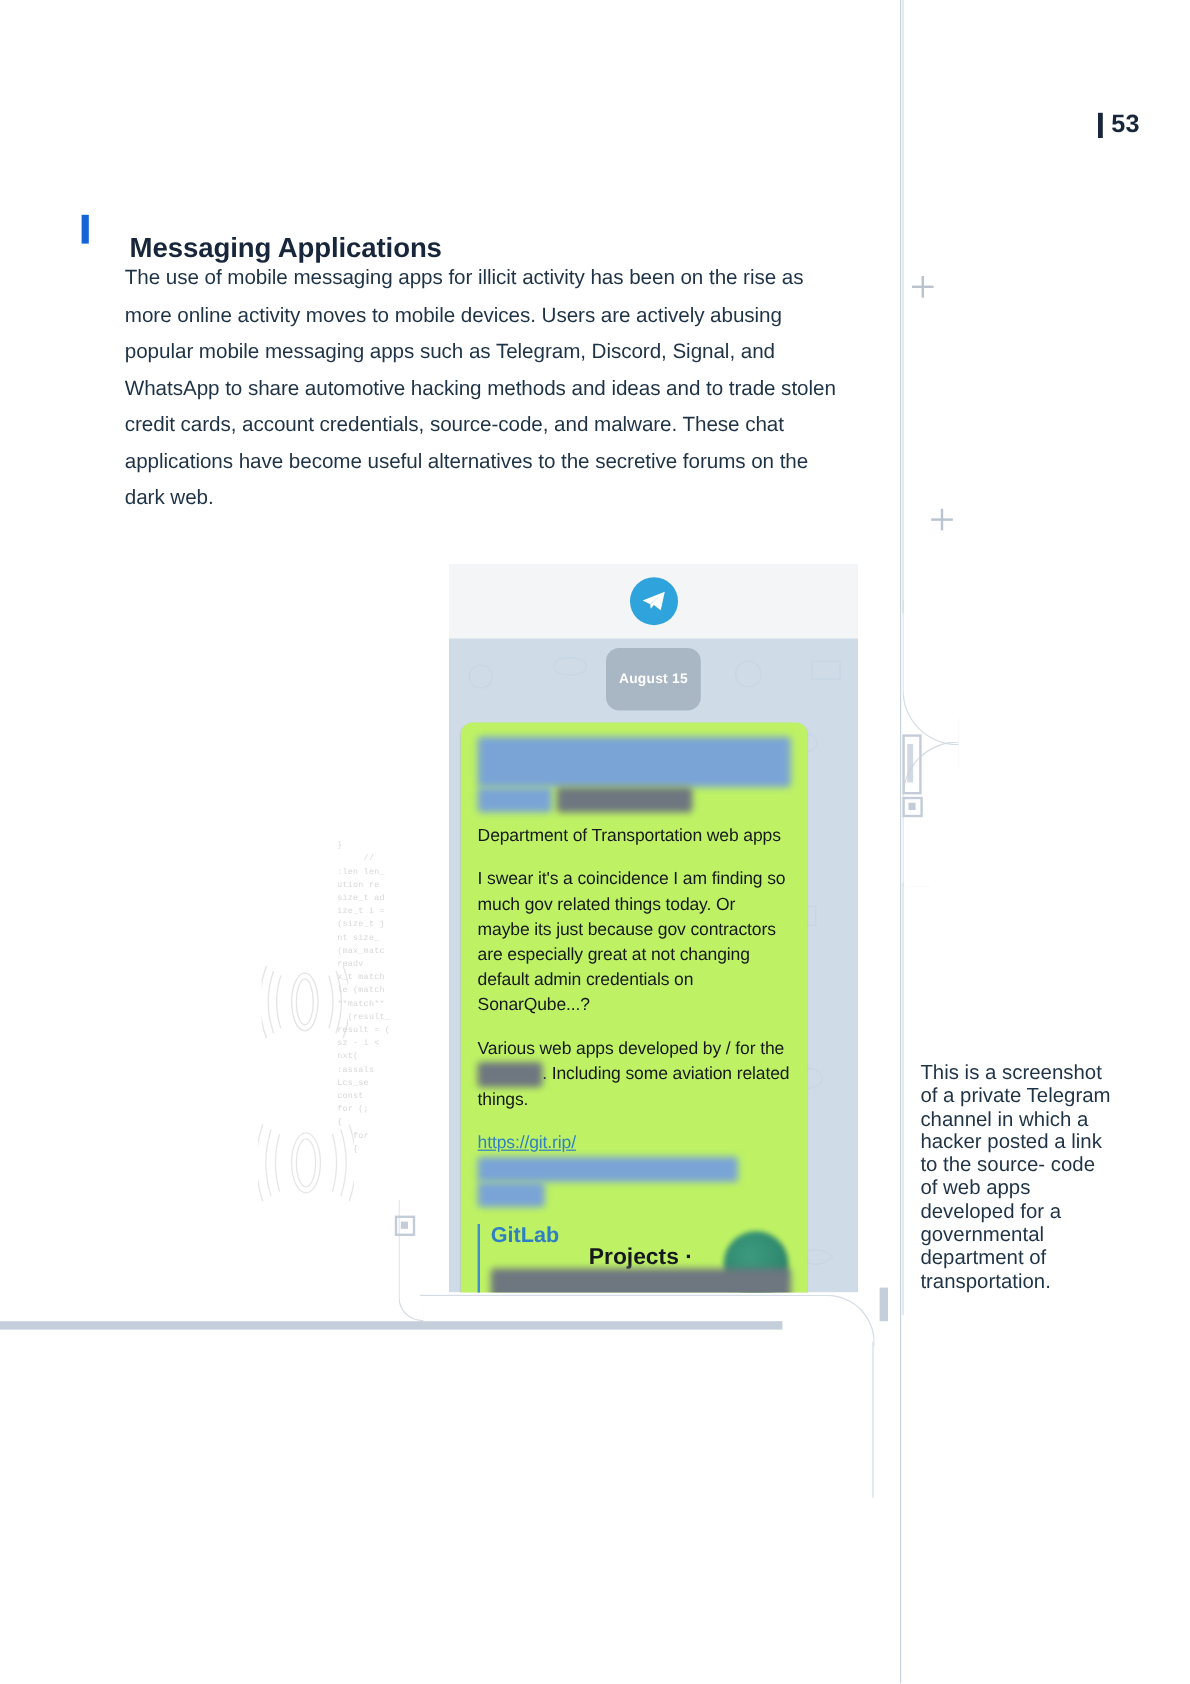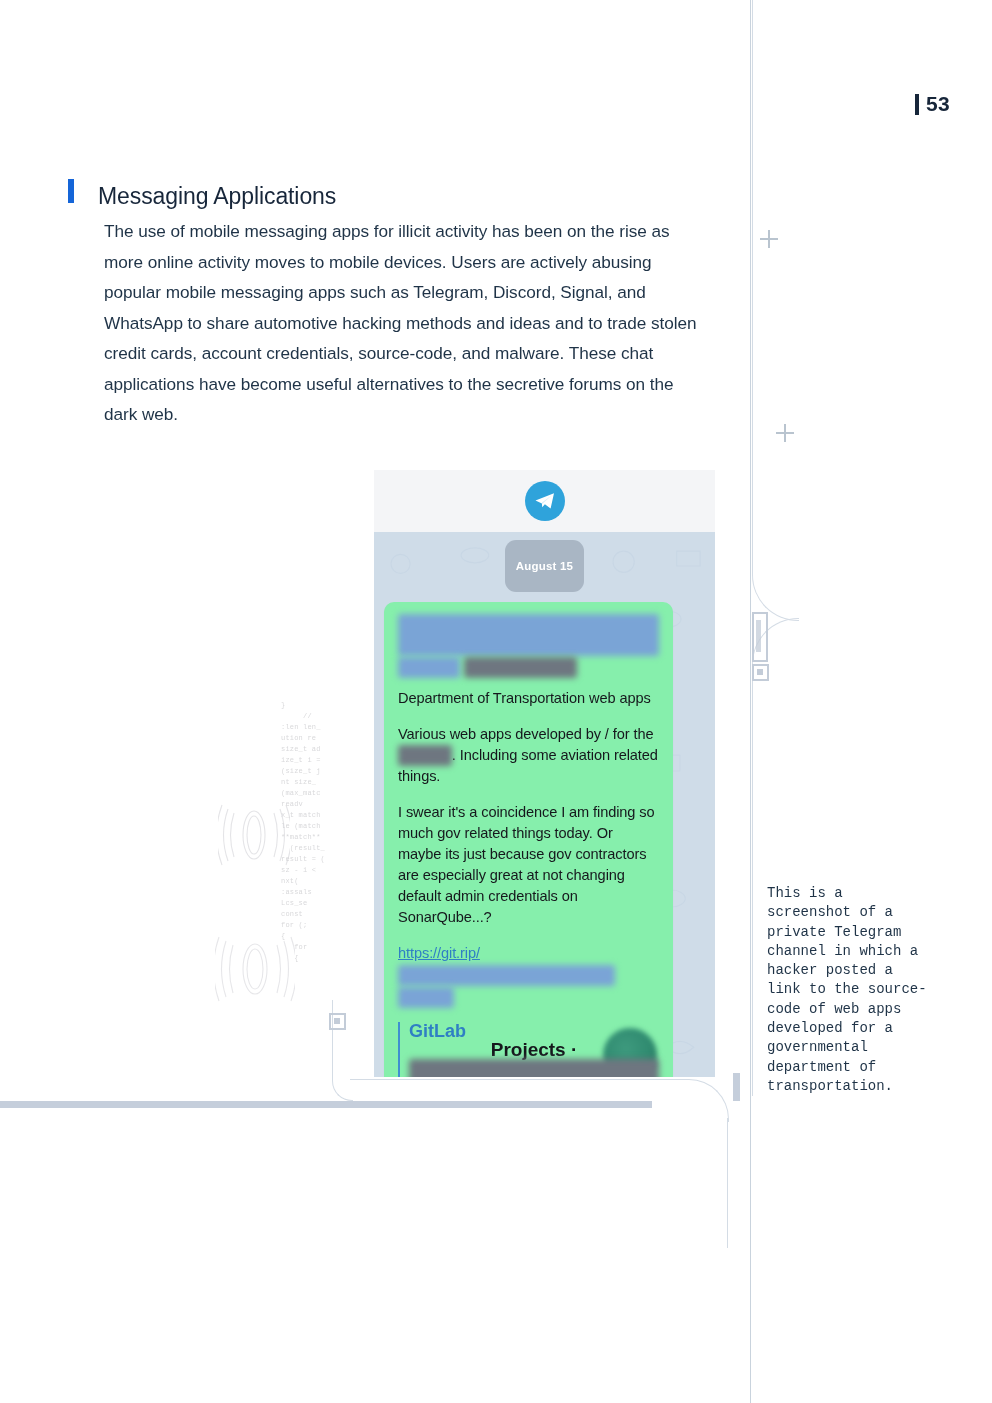--- a/index.html
+++ b/index.html
@@ -127,23 +127,23 @@
     align-items: flex-start;
     gap: 17px;
   }
   .section-heading .accent {
     width: 6px;
     height: 24px;
     background: #1565d8;
     margin-top: 3px;
   }
   .section-heading h2 {
-    margin: 7px;
+    margin: 17px;
     font-size: 23px;
-    font-weight: 400;
+    font-weight: 700;
     color: #17263a;
     letter-spacing: -.1px;
     line-height: 1.15;
   }
 
   
   .body-text {
     position: absolute;
     top: 216px;
     left: 104px;
@@ -204,21 +204,21 @@
     color: #ffffff;
     font-size: 11.5px;
     font-weight: 600;
     padding: 20px 11px;
     border-radius: 11px;
     letter-spacing: .2px;
   }
 
   .tg-bubble {
     position: relative;
-    background: #86efac;
+    background: #bef264;
     border-radius: 10px;
     padding: 12px 14px 8px 14px;
     width: 289px;
     box-sizing: border-box;
     box-shadow: 0 1px 1px rgba(0,0,0,.10);
   }
 
   .redact {
     display: inline-block;
     border-radius: 3px;
@@ -281,24 +281,23 @@
     background: radial-gradient(circle at 42% 38%, #3e9a7e 0%, #2f8a6f 55%, #256a55 100%);
     filter: blur(2.4px);
   }
 
   
   .caption {
     position: absolute;
     top: 884px;
     left: 767px;
     width: 160px;
-    font-size: 14px;
+    font-size: 17px;
     line-height: 19.3px;
     color: #1f3347;
-    font-family: Liberation Mono, monospace;
   }
 </style>
 </head>
 <body>
 
 <div class="page-rule"></div>
 
 <div class="trace" style="top:-10px; left:752px; width:120px; height:520px; border-left-width:1px; border-top-width:1px; border-top-left-radius:0;"></div>
 
 <div class="trace" style="top:500px; left:752px; width:46px; height:120px; border-left-width:1px; border-bottom-width:1px; border-bottom-left-radius:46px;"></div>
@@ -447,26 +446,26 @@
 
       <p class="msg-p" style="margin-bottom:10px;">
         <span class="redact redact-blue">Confidential and Proprietary gain from the</span>
         <br>
         <span class="redact redact-blue">#WSDOT</span>
         <span class="redact redact-dark">Washington State</span>
       </p>
 
       <p class="msg-p">Department of Transportation web apps</p>
 
+      <p class="msg-p">I swear it's a coincidence I am finding so much gov related things today. Or maybe its just because gov contractors are especially great at not changing default admin credentials on SonarQube...?</p>
+
       <p class="msg-p">
         <span>Various web apps developed by / for the</span>
         <span class="redact redact-dark">WSDOT</span><span>. Including some aviation related things.</span>
       </p>
-
-      <p class="msg-p">I swear it's a coincidence I am finding so much gov related things today. Or maybe its just because gov contractors are especially great at not changing default admin credentials on SonarQube...?</p>
 
       <p class="msg-p" style="margin-bottom:4px;">
         <a class="msg-link" href="#">https://git.rip/</a><span class="redact redact-blue">redacted-repository-path-segment</span>
         <br>
         <span class="redact redact-blue">redacted</span>
       </p>
 
       <div class="tg-preview">
         <div class="prev-thumb"></div>
         <div class="prev-site">GitLab</div>

